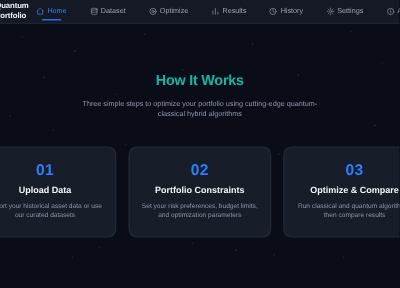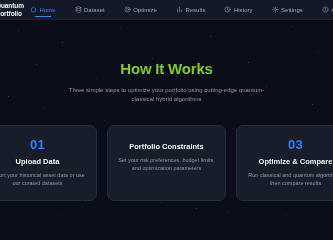--- a/index.html
+++ b/index.html
@@ -43,21 +43,21 @@
     position:absolute; bottom:3px; left:50%;
     transform:translateX(-50%);
     width:16px; height:1px; background:#3b82f6;
   }
   .nav-icon { width:7px; height:7px; display:block; flex:0 0 7px; }
   .nav-icon svg { width:7px; height:7px; display:block; }
 
   
   .hero { position:relative; z-index:2; text-align:center; padding-top:40px; }
   .hero h1 {
-    font-size:15px; font-weight:700; color:#84cc16;
+    font-size:12px; font-weight:700; color:#14b8a6;
     letter-spacing:-0.2px;
   }
   .hero p {
     margin:9px auto 0;
     max-width:205px;
     font-size:6px; line-height:9px;
     color:#8f98ab;
   }
 
   
@@ -208,20 +208,21 @@
   <p>Three simple steps to optimize your portfolio using cutting-edge quantum-classical hybrid algorithms</p>
 </div>
 
 <div class="cards">
     <div class="card">
       <div class="card-num">01</div>
       <div class="card-title">Upload Data</div>
       <div class="card-desc">Import your historical asset data or use our curated datasets</div>
     </div>
     <div class="card">
+      <div class="card-num">02</div>
       <div class="card-title">Portfolio Constraints</div>
       <div class="card-desc">Set your risk preferences, budget limits, and optimization parameters</div>
     </div>
     <div class="card">
       <div class="card-num">03</div>
       <div class="card-title">Optimize &amp; Compare</div>
       <div class="card-desc">Run classical and quantum algorithms, then compare results</div>
     </div>
   </div>
 

